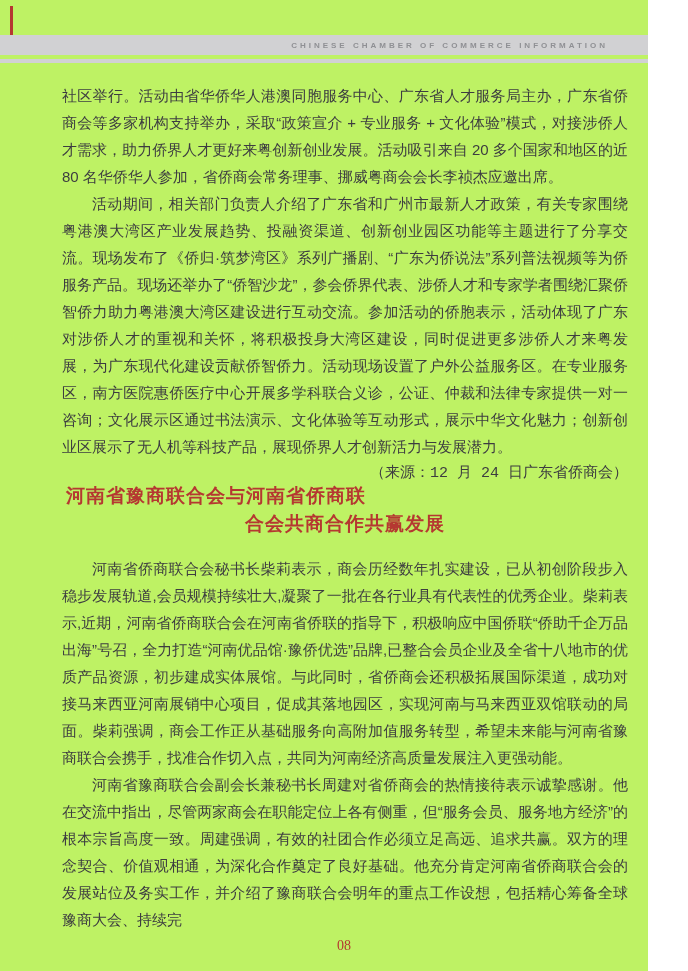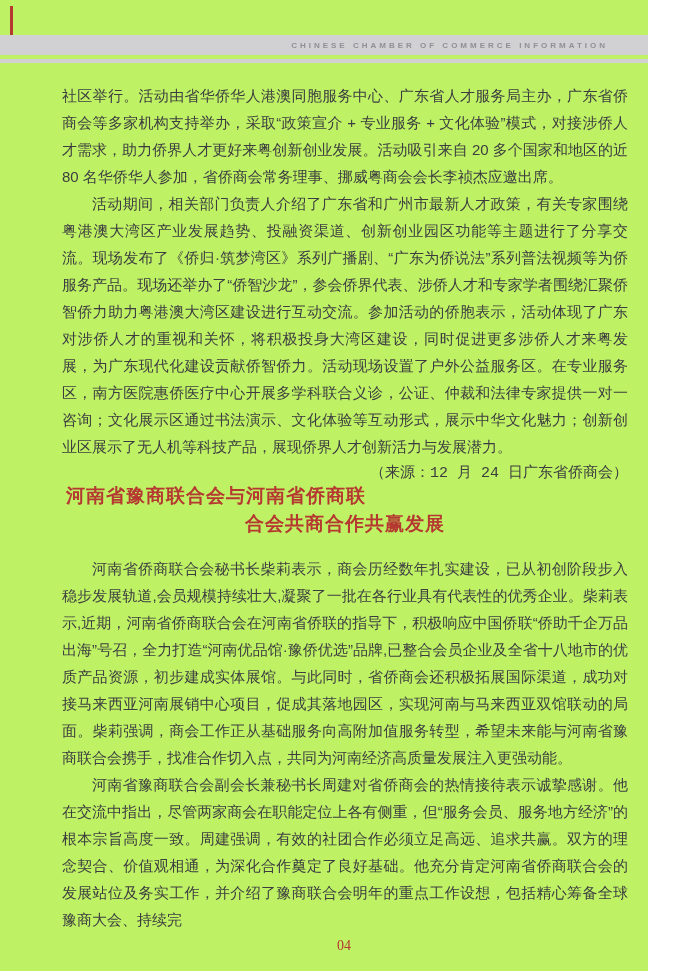--- a/index.html
+++ b/index.html
@@ -103,15 +103,15 @@
 
     <h2 class="article-title">河南省豫商联合会与河南省侨商联合会共商合作共赢发展</h2>
 
 
     <p class="para indent">河南省侨商联合会秘书长柴莉表示，商会历经数年扎实建设，已从初创阶段步入稳步发展轨道,会员规模持续壮大,凝聚了一批在各行业具有代表性的优秀企业。柴莉表示,近期，河南省侨商联合会在河南省侨联的指导下，积极响应中国侨联“侨助千企万品出海”号召，全力打造“河南优品馆·豫侨优选”品牌,已整合会员企业及全省十八地市的优质产品资源，初步建成实体展馆。与此同时，省侨商会还积极拓展国际渠道，成功对接马来西亚河南展销中心项目，促成其落地园区，实现河南与马来西亚双馆联动的局面。柴莉强调，商会工作正从基础服务向高附加值服务转型，希望未来能与河南省豫商联合会携手，找准合作切入点，共同为河南经济高质量发展注入更强动能。</p>
 
     <p class="para indent">河南省豫商联合会副会长兼秘书长周建对省侨商会的热情接待表示诚挚感谢。他在交流中指出，尽管两家商会在职能定位上各有侧重，但“服务会员、服务地方经济”的根本宗旨高度一致。周建强调，有效的社团合作必须立足高远、追求共赢。双方的理念契合、价值观相通，为深化合作奠定了良好基础。他充分肯定河南省侨商联合会的发展站位及务实工作，并介绍了豫商联合会明年的重点工作设想，包括精心筹备全球豫商大会、持续完</p>
 
   </div>
 
-  <div class="page-number">04</div>
+  <div class="page-number">08</div>
 
 </div>
 
 </body></html>

